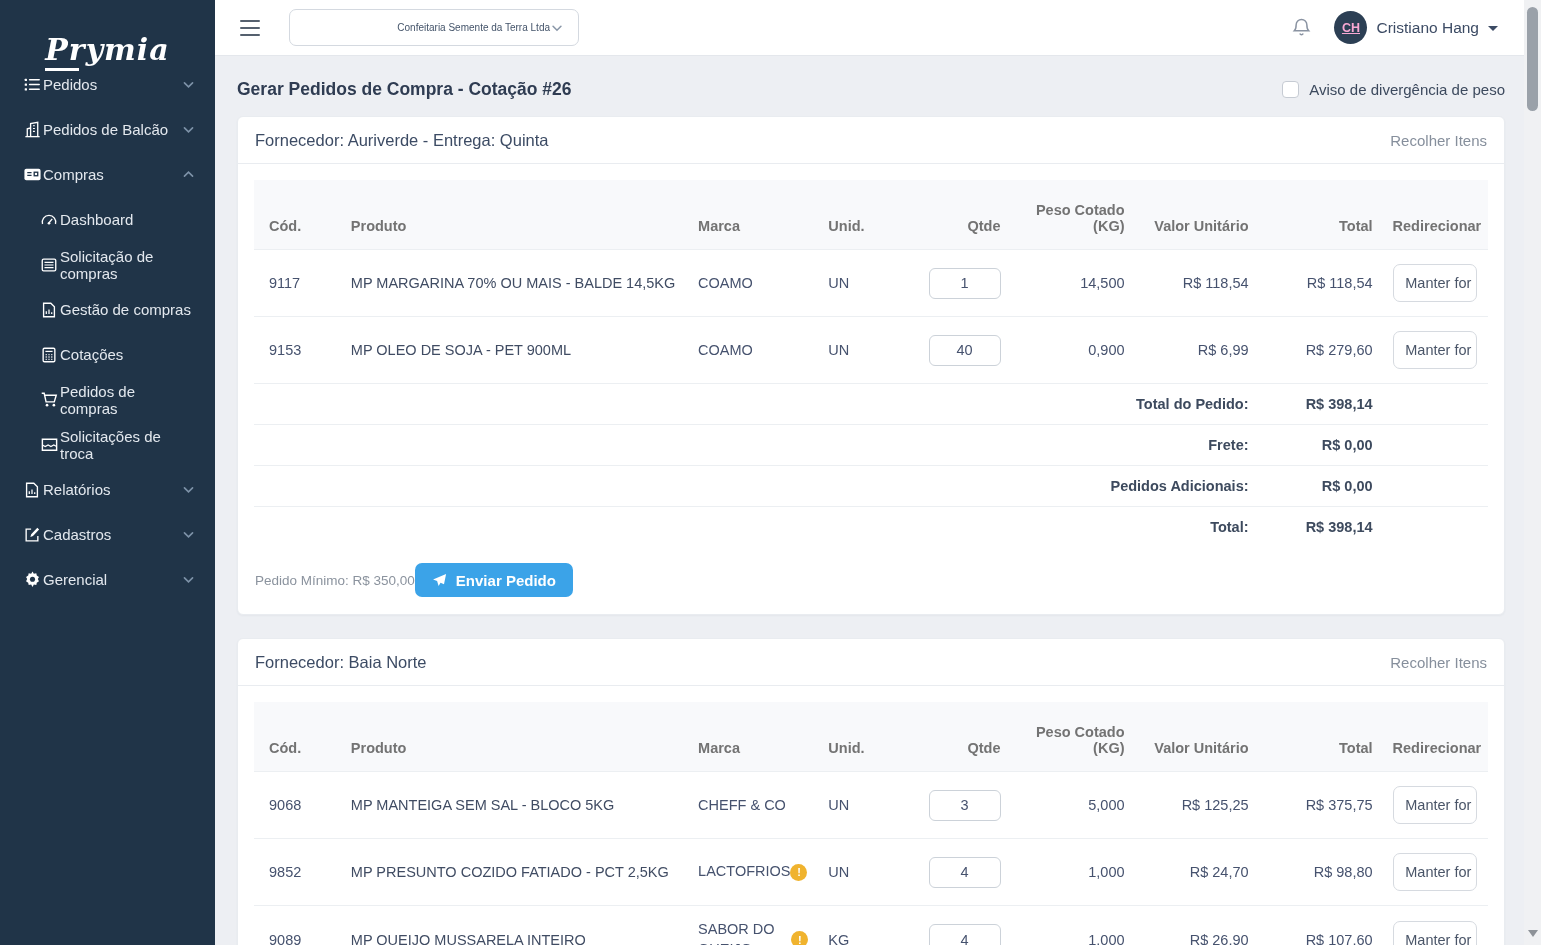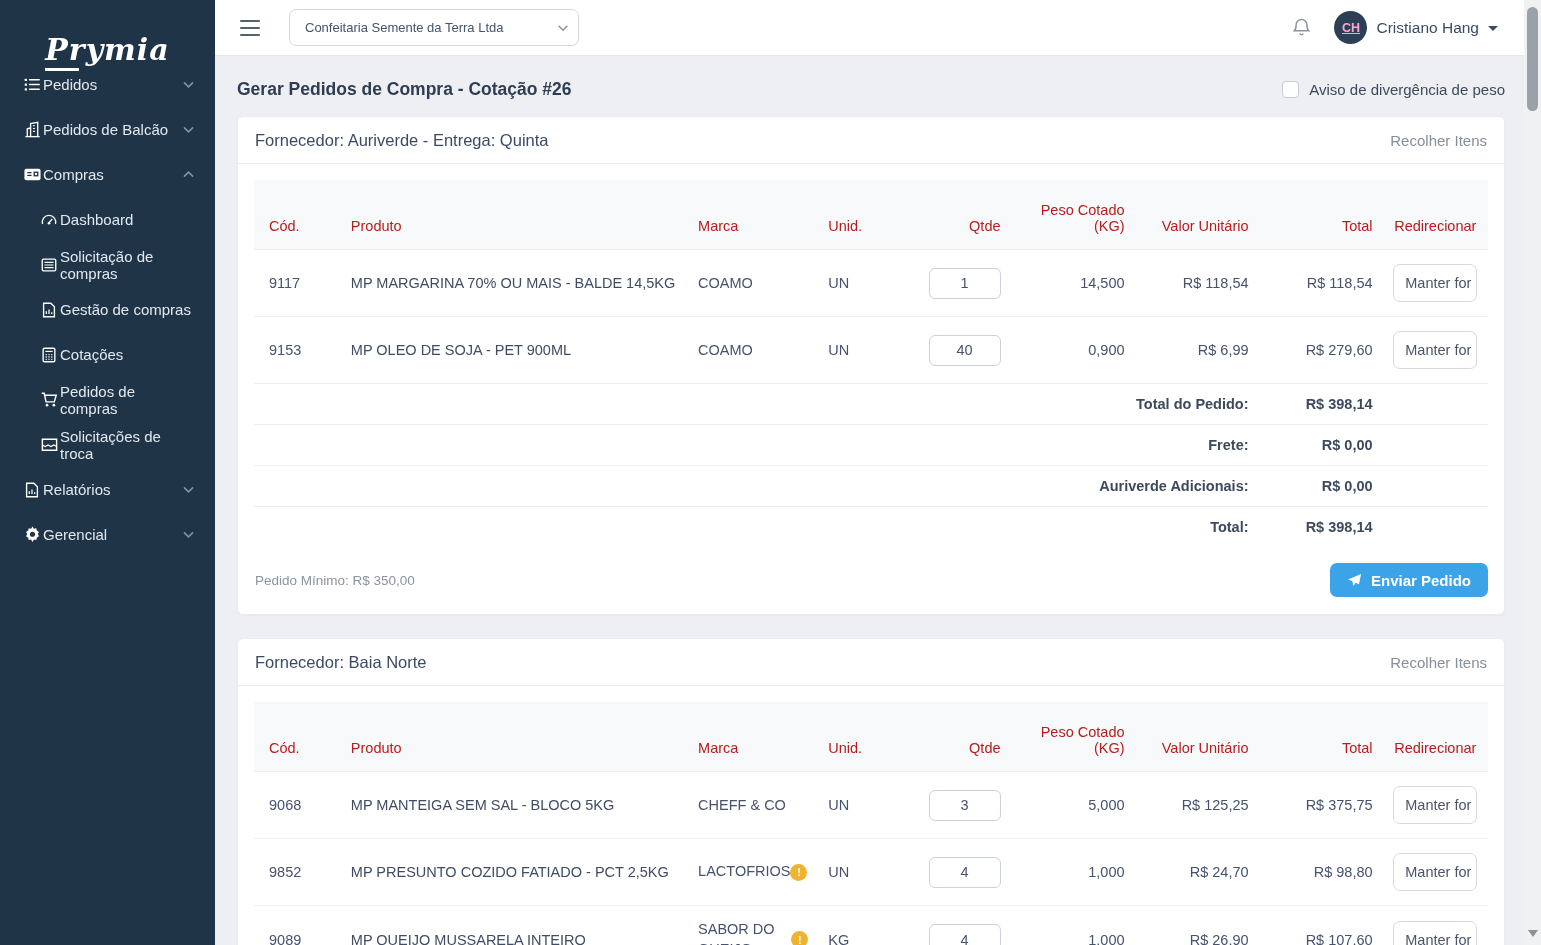--- a/index.html
+++ b/index.html
@@ -19,22 +19,22 @@
   .chev { margin-left:auto; display:flex; align-items:center; }
 
   
   .main { width:1309px; flex:0 0 1309px; display:flex; flex-direction:column; height:100%; }
 
   .topbar { height:56px; background:#fff; border-bottom:1px solid #e4e7ec; display:flex;
             align-items:center; padding:0 26px 0 25px; flex:0 0 56px; }
   .hamburger { width:20px; height:16px; display:flex; flex-direction:column; justify-content:space-between; cursor:pointer; }
   .hamburger span { display:block; height:2px; background:#55606e; border-radius:1px; }
   .company-select { margin-left:29px; width:290px; height:37px; border:1px solid #d4d9e0; border-radius:7px;
-     display:flex; align-items:center; justify-content:space-between; padding:0 8px 0 15px;
-     font-size:13px; color:#44546a; cursor:pointer; background:#fff; }
+     display:flex; align-items:center; justify-content:flex-end; padding:0 14px 0 15px;
+     font-size:10px; color:#44546a; cursor:pointer; background:#fff; }
   .topbar-right { margin-left:auto; display:flex; align-items:center; gap:22px; }
   .avatar { width:33px; height:33px; border-radius:50%; background:#2c3f54; color:#f9a8d4; font-size:12.5px;
      font-weight:bold; display:flex; align-items:center; justify-content:center;text-decoration:underline; }
   .user { display:flex; align-items:center; gap:9px; cursor:pointer; }
   .user-name { font-size:15.5px; color:#3c4b64; }
   .caret-down { width:0; height:0; border-left:5px solid transparent; border-right:5px solid transparent;
      border-top:5px solid #3c4b64; margin-top:2px; }
 
   .content { flex:1; background:#edeff3; padding:23px 19px 0 22px; overflow:hidden; }
 
@@ -48,39 +48,39 @@
   .card { background:#fff; border:1px solid #e9ecf0; border-radius:6px; box-shadow:0 1px 2px rgba(60,75,100,.05); margin-bottom:23px; }
   .card-header { display:flex; align-items:center; justify-content:space-between;
      padding:14px 17px 13px 17px; border-bottom:1px solid #e9ecf0; }
   .supplier { font-size:16.5px; color:#3c4b64; }
   .collapse-link { font-size:15px; color:#868f9c; cursor:pointer; }
   .card-body { padding:16px 16px 0 16px; }
 
   table { width:100%; border-collapse:collapse; table-layout:fixed; }
   col.c-cod{width:7%} col.c-prod{width:28%} col.c-marca{width:10.5%} col.c-unid{width:6.5%}
   col.c-qtde{width:9%} col.c-peso{width:10%} col.c-valor{width:10%} col.c-total{width:10%} col.c-redir{width:8.5%}
-  thead th { background:#f8f9fb; font-size:14.5px; font-weight:normal; color:#b91c1c;
+  thead th { background:#f8f9fb; font-size:14.5px; font-weight:bold; color:#737373;
      padding:22px 10px 15px 10px; vertical-align:bottom; text-align:left; }
   th.r, td.r { text-align:right; }
   th.c, td.c { text-align:center; }
   th:first-child, td:first-child { padding-left:15px; }
   tbody td { border-top:1px solid #eceff2; font-size:14.5px; color:#46526e; padding:14px 10px; vertical-align:middle; }
   td.prod { color:#404c63; }
   .qty-input { width:72px; height:31px; border:1px solid #ccd2d9; border-radius:6px; text-align:center;
      font-size:14.5px; color:#46526e; font-family:"Liberation Sans", sans-serif; }
   .redir-btn { width:84px; height:38px; border:1px solid #d6dae0; border-radius:7px; background:#fff;
      color:#4a5568; font-size:14.5px; font-family:"Liberation Sans", sans-serif; cursor:pointer;
      overflow:hidden; white-space:nowrap; text-align:left; padding:0 0 0 11px; }
   .marca-wrap { display:flex; align-items:center; }
   .marca-text { line-height:1.35; }
   .warn { width:17px; height:17px; border-radius:50%; background:#f0b32e; color:#fff; font-size:11px;
      font-weight:bold; display:flex; align-items:center; justify-content:center; flex:0 0 17px; }
   tr.sum td { padding:12px 10px; font-weight:bold; color:#3d4a5e; font-size:14.5px; }
 
-  .card-footer { display:flex; align-items:center; justify-content:space-between; padding:16px 16px 17px 17px; }
+  .card-footer { display:flex; align-items:center; justify-content:flex-start; padding:16px 16px 17px 17px; }
   .min-order { font-size:13.5px; color:#8b939e; }
   .send-btn { background:#3ba3e8; border:none; color:#fff; font-weight:bold; font-size:15px;
      border-radius:7px; height:34px; padding:0 17px; display:flex; align-items:center; gap:9px;
      cursor:pointer; font-family:"Liberation Sans", sans-serif; }
 
   
   .scrollbar { width:17px; flex:0 0 17px; background:#f0f1f3; position:relative; height:100%; }
   .sb-thumb { position:absolute; left:3px; top:7px; width:11px; height:104px; background:#9aa1a9; border-radius:6px; }
   .sb-down { position:absolute; left:3.5px; bottom:8px; width:0; height:0;
      border-left:5px solid transparent; border-right:5px solid transparent; border-top:7px solid #8d9298; }
@@ -208,20 +208,34 @@
     </div>
 
     <div class="nav-item">
       <span class="nicon">
         <svg width="18" height="18" viewBox="0 0 20 20" fill="none" stroke="#fff" stroke-width="1.5">
             <path d="M4 2.5h8l4 4v11H4z"></path>
             <path d="M7 14.5v-3M10 14.5v-5M13 14.5v-2" stroke-width="1.4"></path>
           </svg>
       </span>
       <span>Relatórios</span>
+      <span class="chev">
+        <svg width="13" height="13" viewBox="0 0 16 16" fill="none" stroke="#7d92a8" stroke-width="2" stroke-linecap="round">
+            <path d="M3 6l5 5 5-5"></path>
+          </svg>
+      </span>
+    </div>
+    <div class="nav-item">
+      <span class="nicon">
+        <svg width="18" height="18" viewBox="0 0 20 20" fill="none" stroke="#fff" stroke-width="1.5">
+            <path d="M16.5 11v5.5h-13v-13H9"></path>
+            <path d="M8.2 12.2l.9-3L15.9 2l2 2-6.8 7.2-2.9 1z" fill="#fff" stroke="none"></path>
+          </svg>
+      </span>
+      <span>Cadastros</span>
       <span class="chev">
         <svg width="13" height="13" viewBox="0 0 16 16" fill="none" stroke="#7d92a8" stroke-width="2" stroke-linecap="round">
             <path d="M3 6l5 5 5-5"></path>
           </svg>
       </span>
     </div>
     <div class="nav-item">
       <span class="nicon">
         <svg width="19" height="19" viewBox="0 0 20 20" fill="#fff">
             <path d="M10 1.6l1.4 2.3 2.6-.6.5 2.6 2.3 1.4-1.2 2.3 1.2 2.3-2.3 1.4-.5 2.6-2.6-.6L10 17.8l-1.4-2.5-2.6.6-.5-2.6-2.3-1.4 1.2-2.3-1.2-2.3 2.3-1.4.5-2.6 2.6.6z"></path>
@@ -335,21 +349,21 @@
               <td colspan="7" class="r">Total do Pedido:</td>
               <td class="r">R$ 398,14</td>
                 <td></td>
             </tr>
             <tr class="sum">
               <td colspan="7" class="r">Frete:</td>
               <td class="r">R$ 0,00</td>
                 <td></td>
             </tr>
             <tr class="sum">
-              <td colspan="7" class="r">Auriverde Adicionais:</td>
+              <td colspan="7" class="r">Pedidos Adicionais:</td>
               <td class="r">R$ 0,00</td>
                 <td></td>
             </tr>
             <tr class="sum">
               <td colspan="7" class="r">Total:</td>
               <td class="r">R$ 398,14</td>
                 <td></td>
             </tr>
           </tbody>
         </table>

